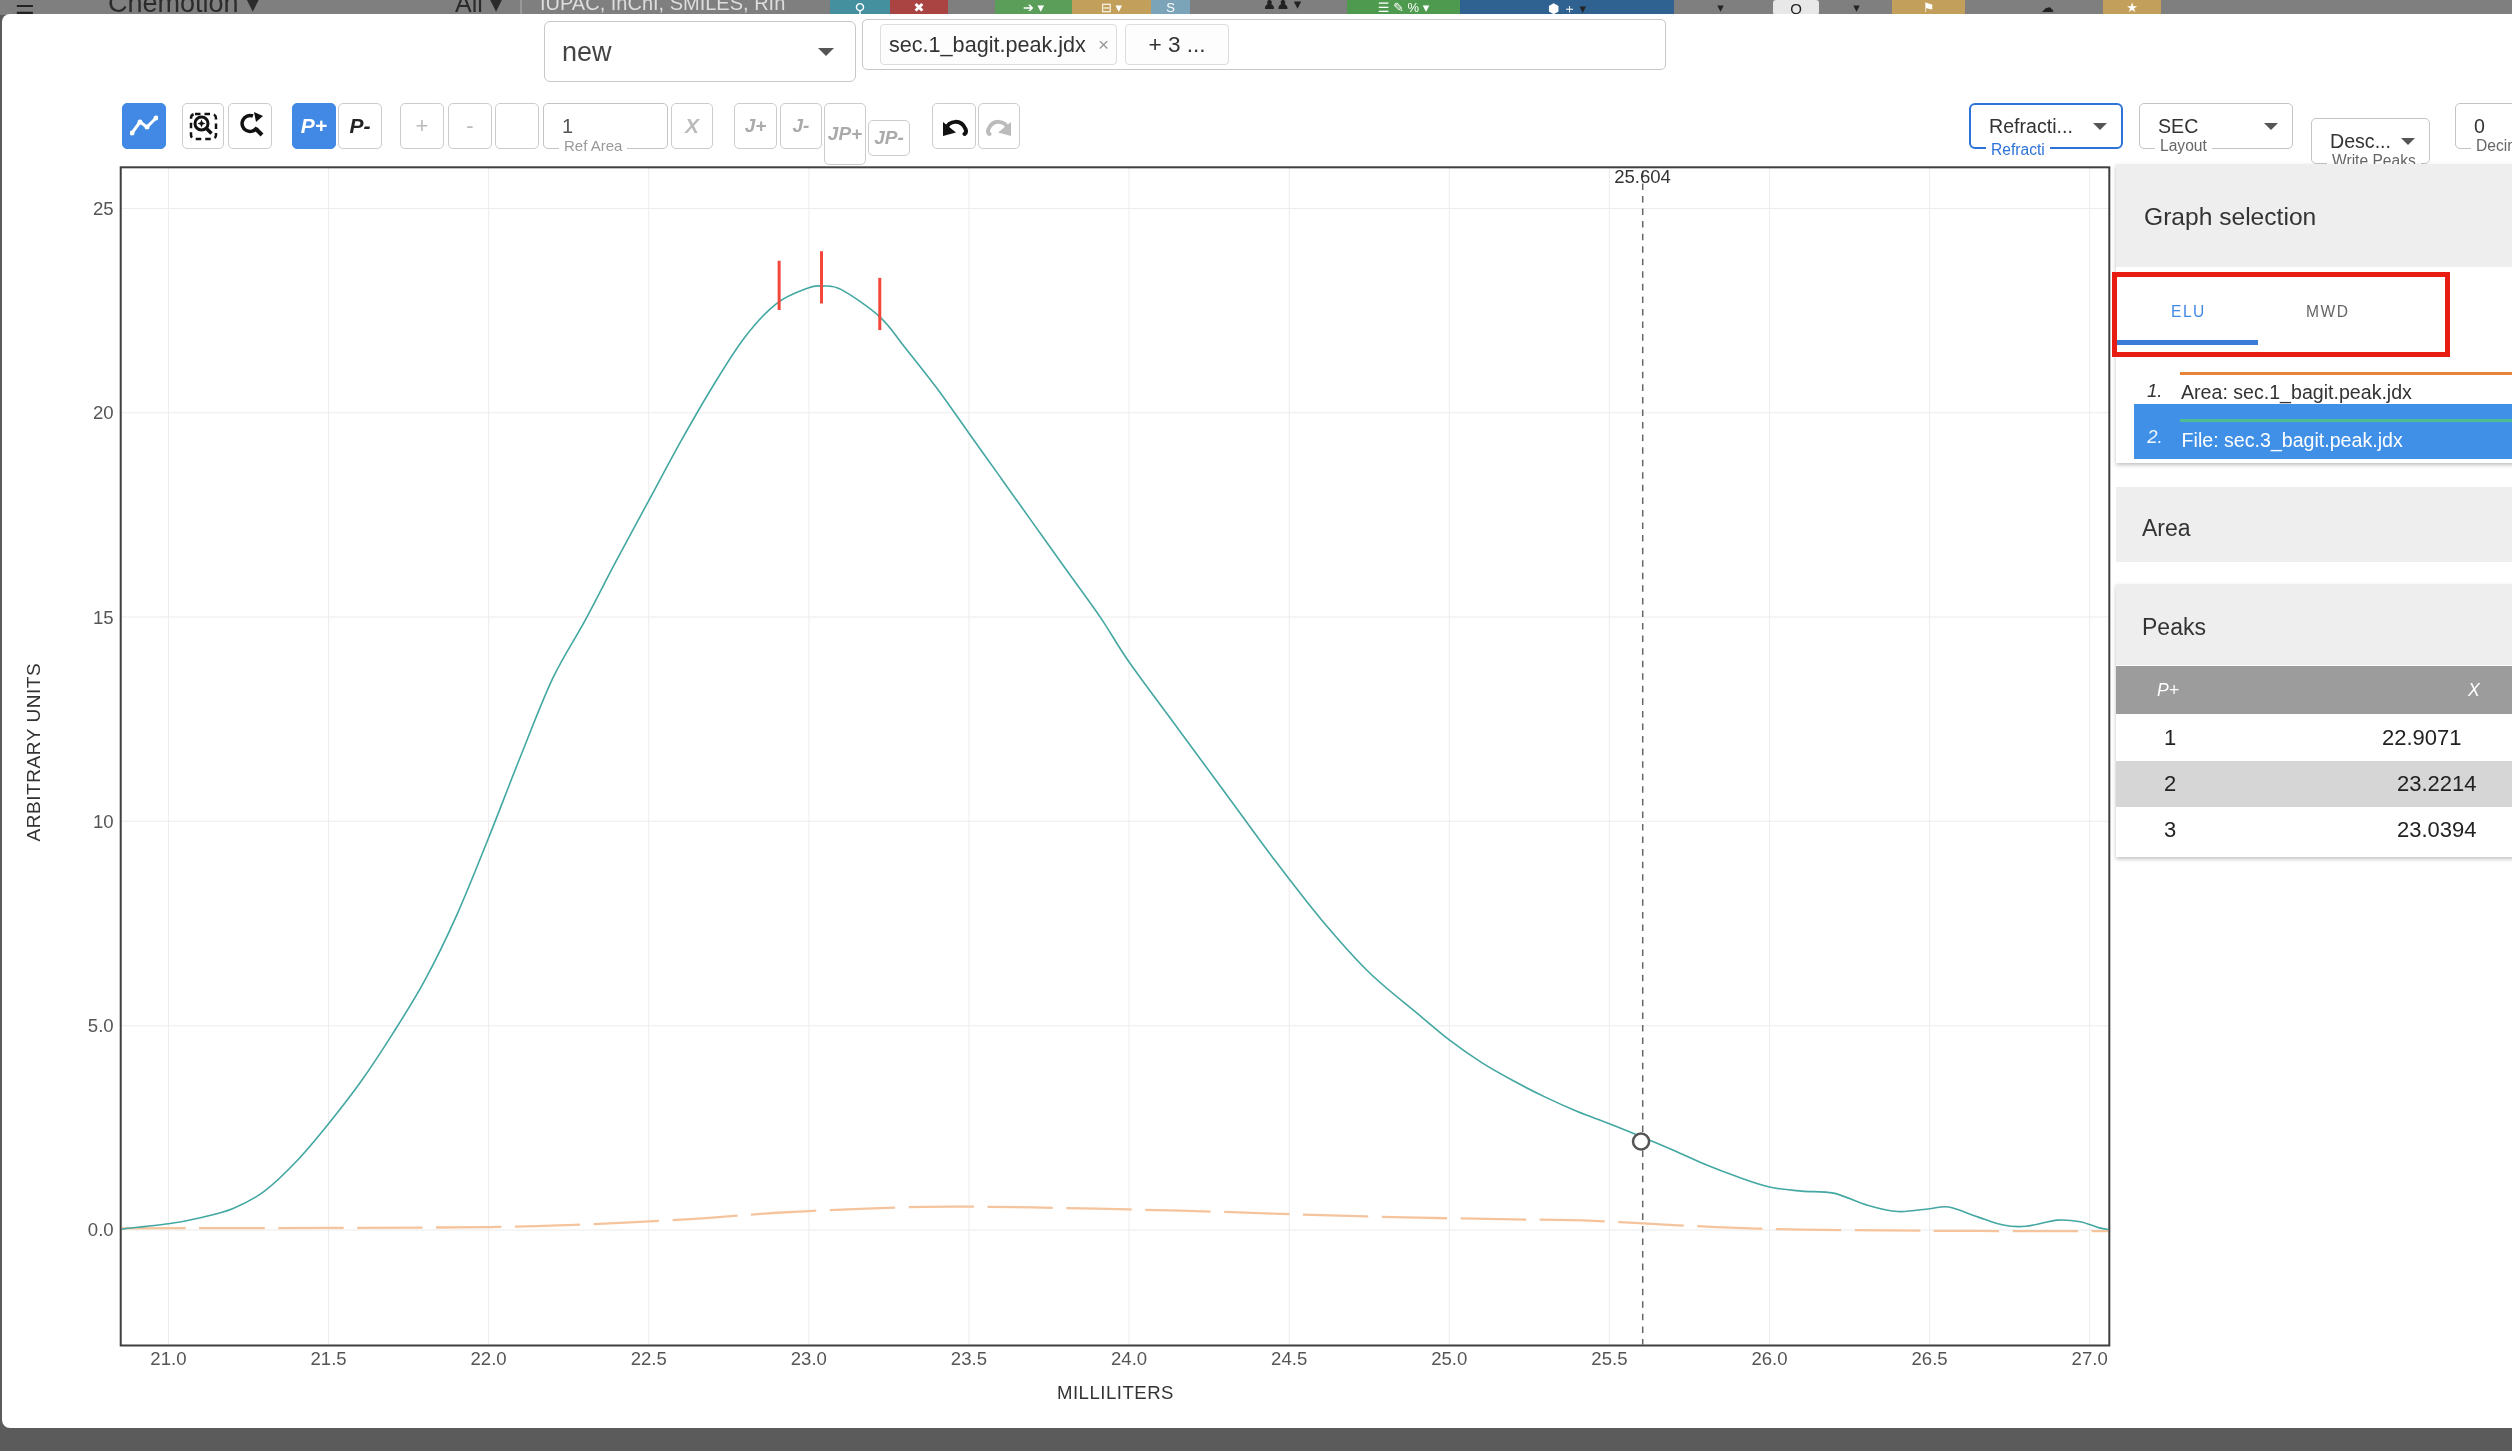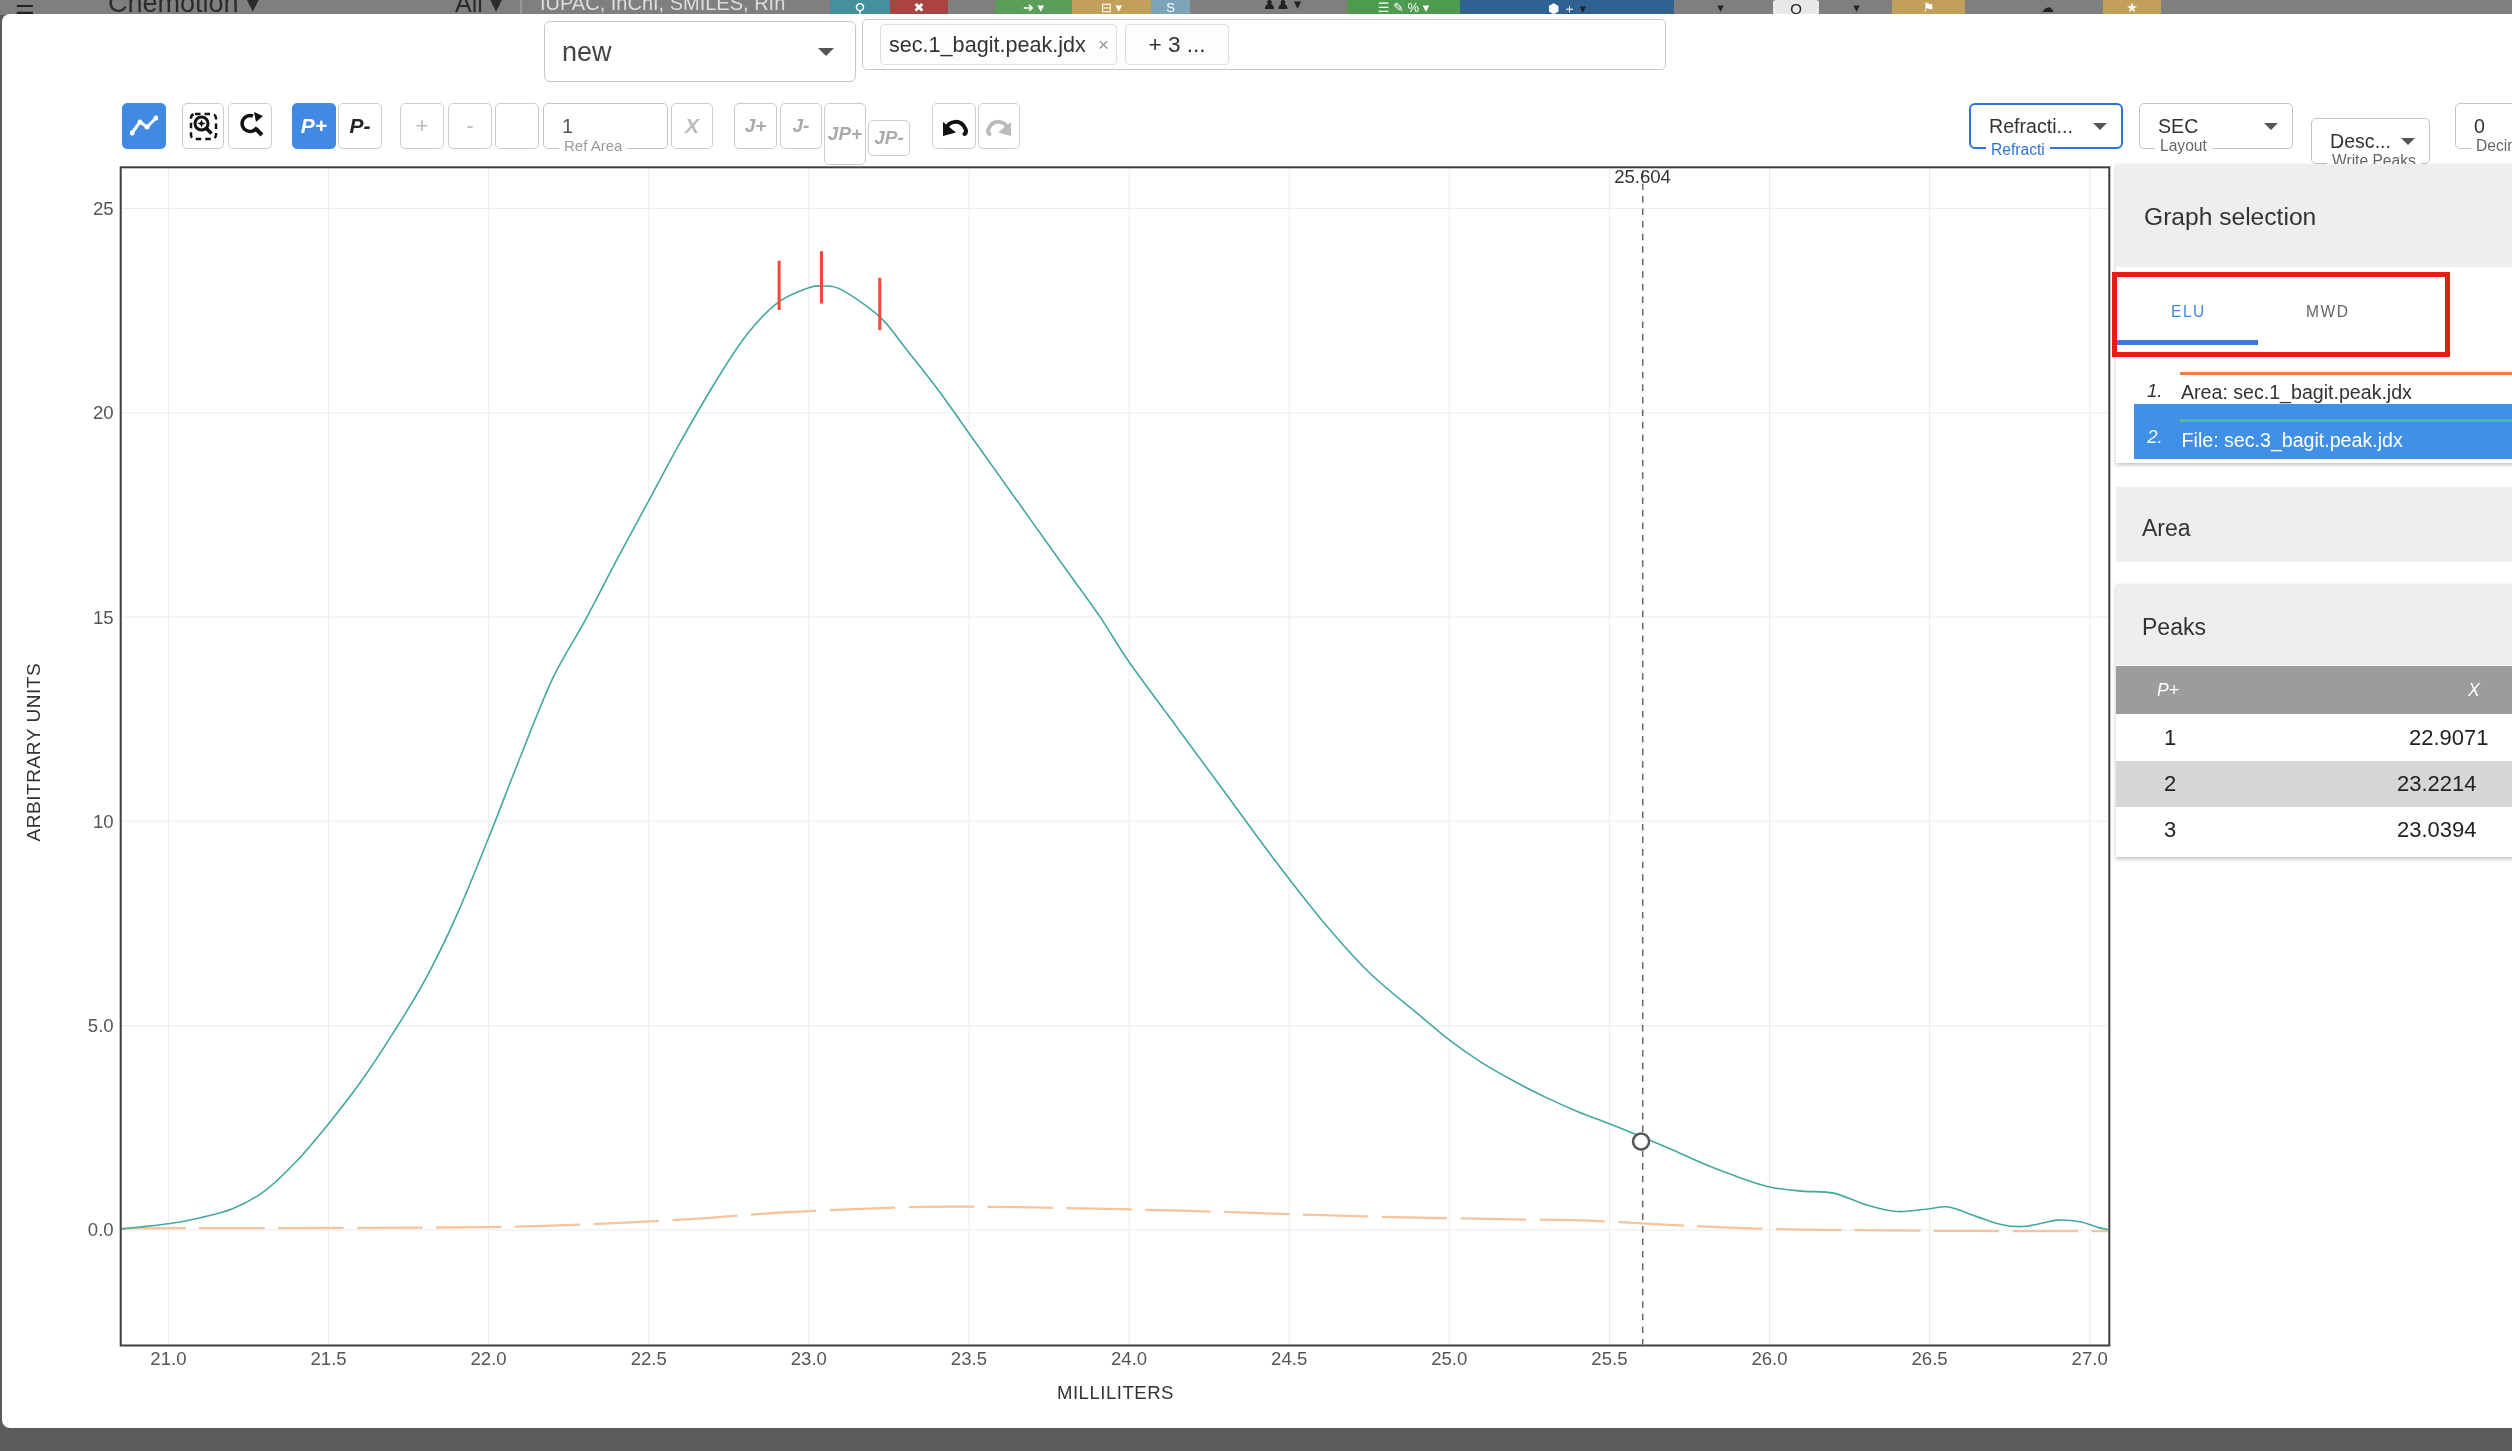--- a/index.html
+++ b/index.html
@@ -216,21 +216,21 @@
     <div class="abs" style="left:26px;top:30px;font-size:23px;color:#333;">Peaks</div>
 
   </div>
   <div class="abs" style="left:0;top:82px;width:697px;height:48px;background:#9c9c9c;color:#fff;font-style:italic;font-size:17.6px;">
     <span class="abs" style="left:41px;top:14px;">P+</span>
     <span class="abs" style="left:352px;top:14px;">X</span>
 
   </div>
   <div class="abs peakrow" style="top:131px;">
     <span class="abs" style="left:48px;">1</span>
-    <span class="abs" style="left:293px;">22.9071</span>
+    <span class="abs" style="left:266px;">22.9071</span>
 
   </div>
   <div class="abs peakrow" style="top:177px;background:#d6d6d6;">
     <span class="abs" style="left:48px;">2</span>
     <span class="abs" style="left:281px;">23.2214</span>
 
   </div>
   <div class="abs peakrow" style="top:223px;">
     <span class="abs" style="left:48px;">3</span>
     <span class="abs" style="left:281px;">23.0394</span>

